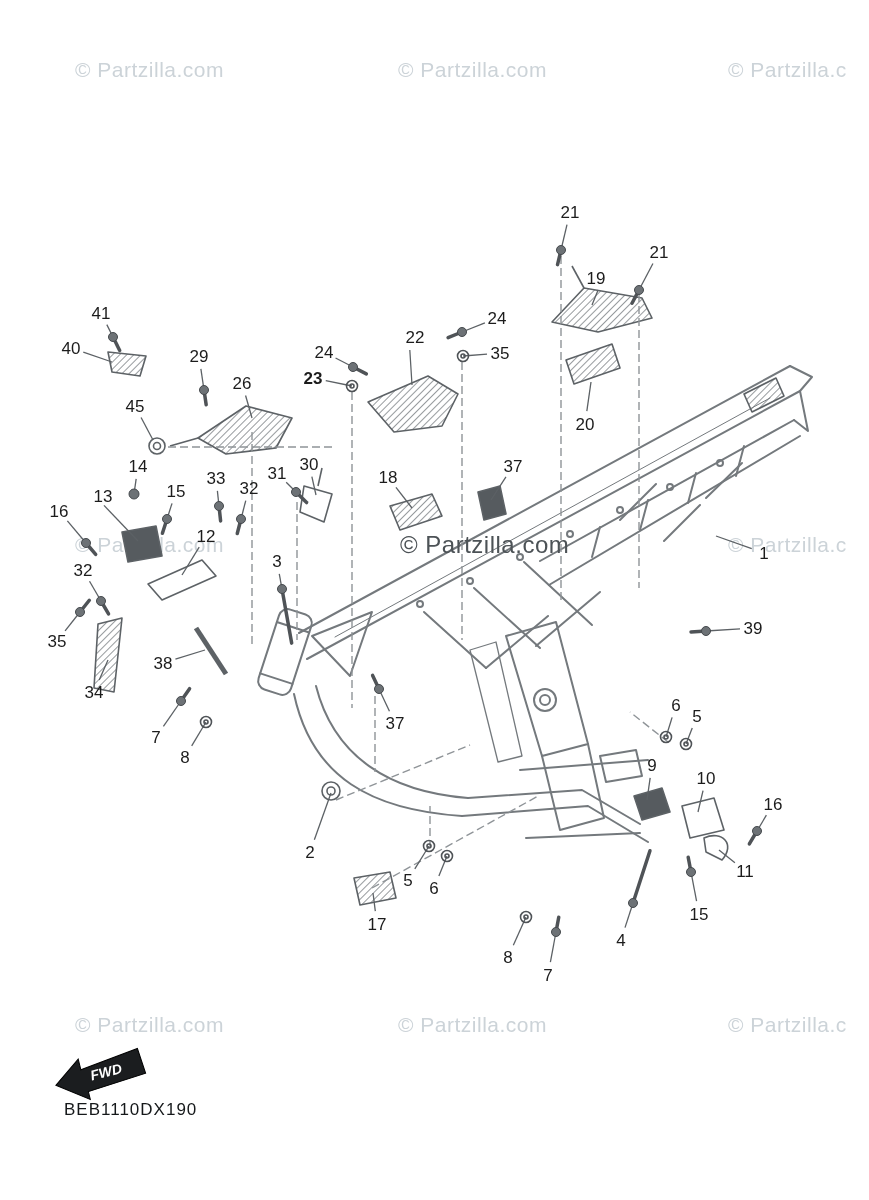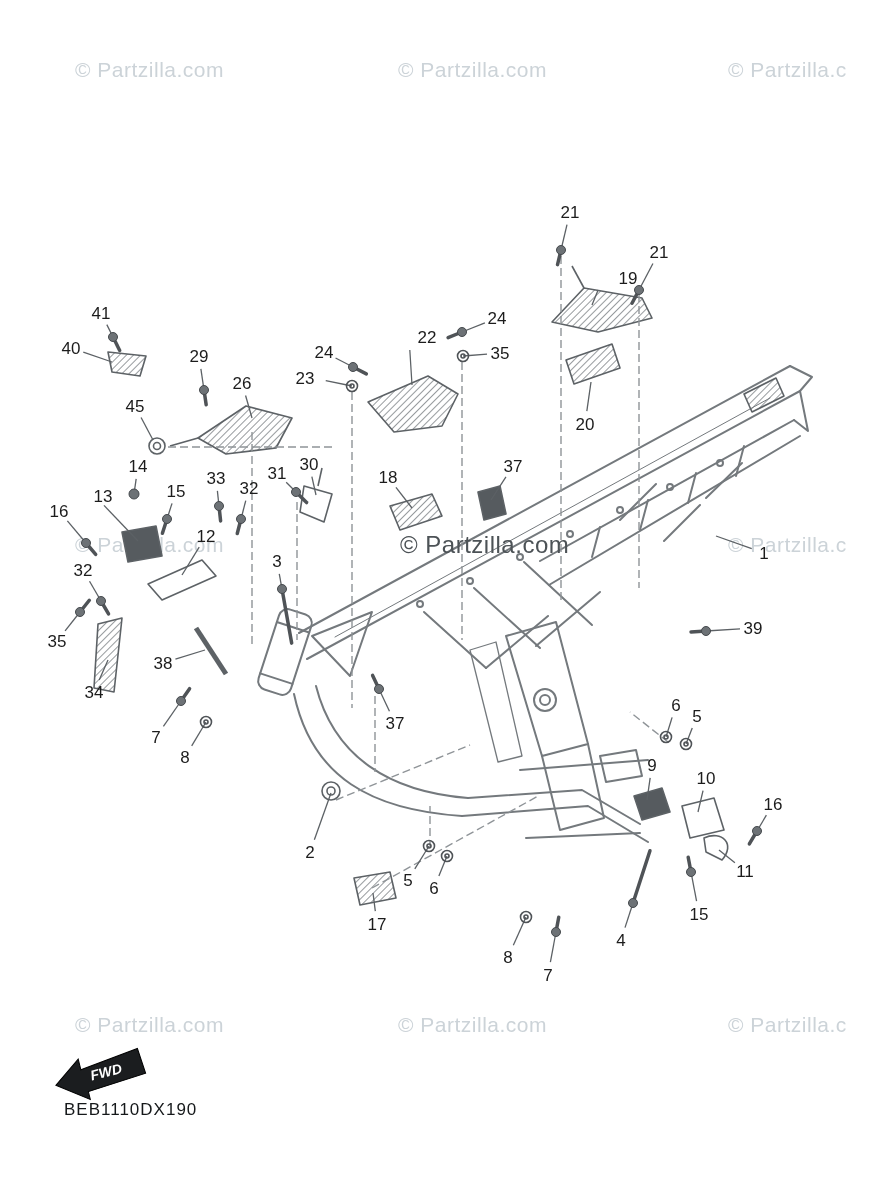--- a/index.html
+++ b/index.html
@@ -258,26 +258,26 @@
       <circle cx="526" cy="917" r="5.5" class="part-washer"></circle>
       <circle cx="526" cy="917" r="2" class="part-washer"></circle>
       <line x1="550.3778029103789" y1="962.2193093567134" x2="556" y2="932" class="leader"></line>
       <line x1="556" y1="932" x2="558.7436187427448" y2="917.2530492577463" class="part-shaft"></line>
       <circle cx="556" cy="932" r="4.5" class="part-head"></circle>
     </svg>
 
   <div class="callout-layer">
       <div class="callout" style="left: 570px; top: 212px;">21</div>
       <div class="callout" style="left: 659px; top: 252px;">21</div>
-      <div class="callout" style="left: 628px; top: 278px; text-align: center;">19</div>
+      <div class="callout" style="left: 596px; top: 278px; text-align: center;">19</div>
       <div class="callout" style="left: 497px; top: 318px;">24</div>
       <div class="callout" style="left: 500px; top: 353px;">35</div>
-      <div class="callout" style="left: 427px; top: 337px;">22</div>
+      <div class="callout" style="left: 415px; top: 337px;">22</div>
       <div class="callout" style="left: 324px; top: 352px;">24</div>
-      <div class="callout" style="left: 305px; top: 378px;">23</div>
+      <div class="callout" style="left: 313px; top: 378px; font-weight: bold;">23</div>
       <div class="callout" style="left: 101px; top: 313px;">41</div>
       <div class="callout" style="left: 71px; top: 348px;">40</div>
       <div class="callout" style="left: 199px; top: 356px;">29</div>
       <div class="callout" style="left: 242px; top: 383px;">26</div>
       <div class="callout" style="left: 135px; top: 406px;">45</div>
       <div class="callout" style="left: 585px; top: 424px;">20</div>
       <div class="callout" style="left: 138px; top: 466px;">14</div>
       <div class="callout" style="left: 277px; top: 473px;">31</div>
       <div class="callout" style="left: 309px; top: 464px;">30</div>
       <div class="callout" style="left: 216px; top: 478px;">33</div>

